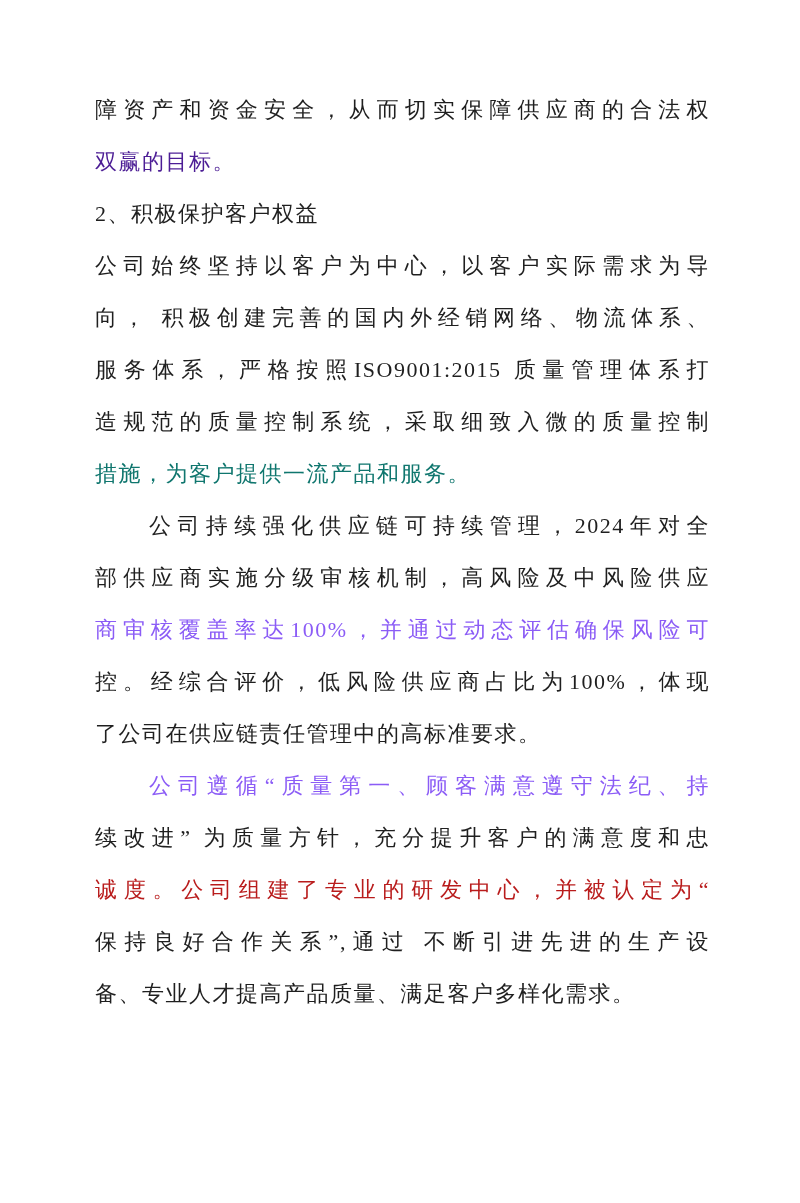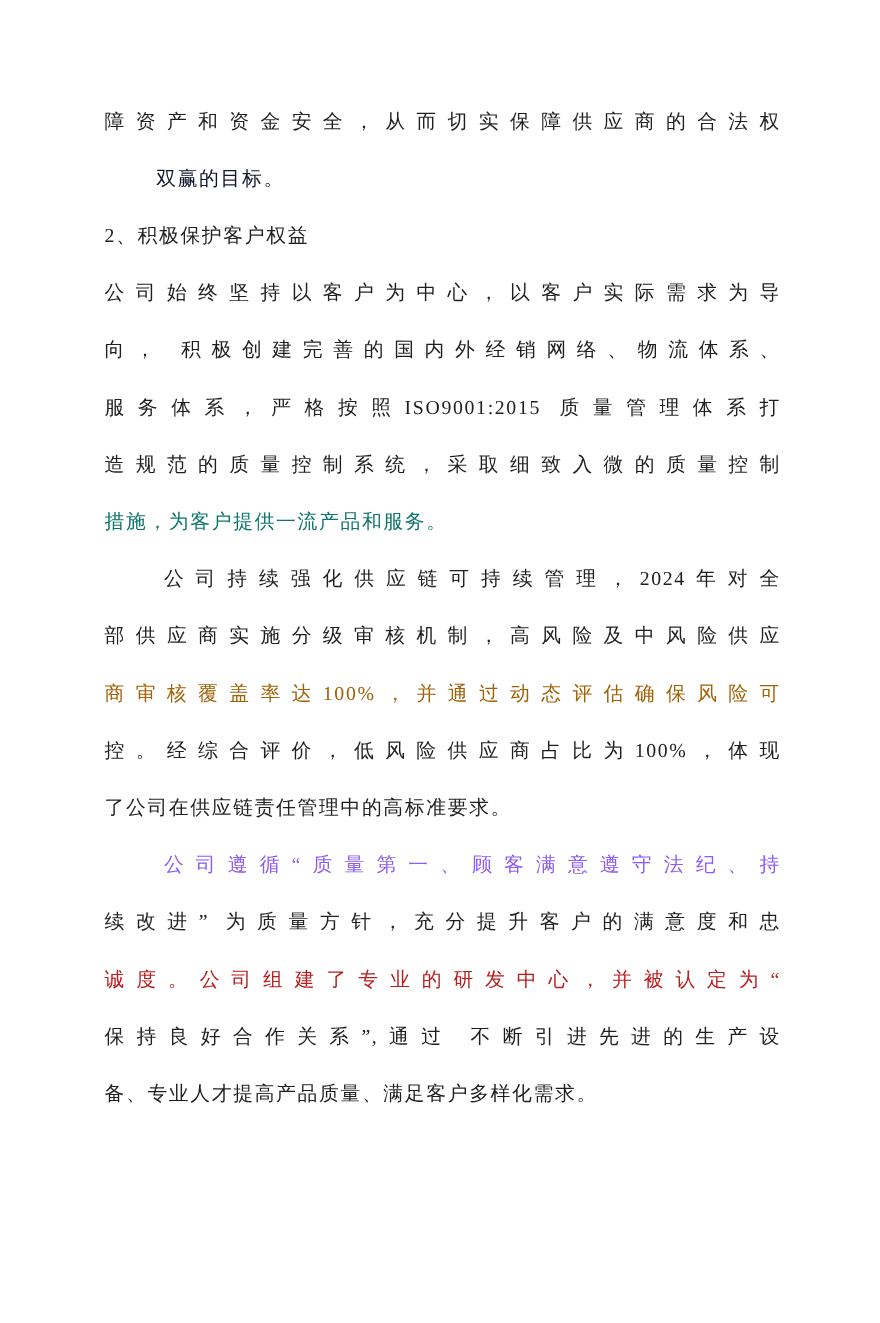--- a/index.html
+++ b/index.html
@@ -16,21 +16,21 @@
   }
   .text-block {
     position: absolute;
     left: 95px;
     width: 615px;
     top: 84px;
   }
   .line {
     height: 52px;
     line-height: 52px;
-    font-size: 18px;
+    font-size: 22px;
     letter-spacing: 1.5px;
     color: #1f1f1f;
     font-family: "Liberation Serif", "DejaVu Serif", serif;
     white-space: nowrap;
     text-align: left;
   }
   .line.justify {
     white-space: normal;
     text-align: justify;
     text-align-last: justify;
@@ -38,30 +38,30 @@
   .line.indent {
     padding-left: 54px;
   }
 </style>
 </head>
 <body>
 
 <div class="page">
   <div class="text-block" id="text-block">
       <div class="line justify" style="color: rgb(31, 31, 31);">障资产和资金安全，从而切实保障供应商的合法权</div>
-      <div class="line" style="color: #0f172a; margin-left: 47px;">双赢的目标。</div>
+      <div class="line" style="color: #4c1d95;">双赢的目标。</div>
       <div class="line" style="color: rgb(31, 31, 31);">2、积极保护客户权益</div>
       <div class="line justify" style="color: rgb(31, 31, 31);">公司始终坚持以客户为中心，以客户实际需求为导</div>
       <div class="line justify" style="color: rgb(31, 31, 31);">向， 积极创建完善的国内外经销网络、物流体系、</div>
       <div class="line justify" style="color: rgb(31, 31, 31);">服务体系，严格按照ISO9001:2015 质量管理体系打</div>
       <div class="line justify" style="color: rgb(31, 31, 31);">造规范的质量控制系统，采取细致入微的质量控制</div>
       <div class="line" style="color: #0f766e;">措施，为客户提供一流产品和服务。</div>
       <div class="line justify indent" style="color: rgb(31, 31, 31);">公司持续强化供应链可持续管理，2024年对全</div>
       <div class="line justify" style="color: rgb(31, 31, 31);">部供应商实施分级审核机制，高风险及中风险供应</div>
-      <div class="line justify" style="color: #a16207;">商审核覆盖率达100%，并通过动态评估确保风险可</div>
+      <div class="line justify" style="color: #8b5cf6;">商审核覆盖率达100%，并通过动态评估确保风险可</div>
       <div class="line justify" style="color: rgb(31, 31, 31);">控。经综合评价，低风险供应商占比为100%，体现</div>
       <div class="line" style="color: rgb(31, 31, 31);">了公司在供应链责任管理中的高标准要求。</div>
       <div class="line justify indent" style="color: #8b5cf6;">公司遵循“质量第一、顾客满意遵守法纪、持</div>
       <div class="line justify" style="color: rgb(31, 31, 31);">续改进” 为质量方针，充分提升客户的满意度和忠</div>
       <div class="line justify" style="color: #b91c1c;">诚度。公司组建了专业的研发中心，并被认定为“</div>
       <div class="line justify" style="color: rgb(31, 31, 31);">保持良好合作关系”,通过 不断引进先进的生产设</div>
       <div class="line" style="color: rgb(31, 31, 31);">备、专业人才提高产品质量、满足客户多样化需求。</div>
     </div>
 </div>
 

